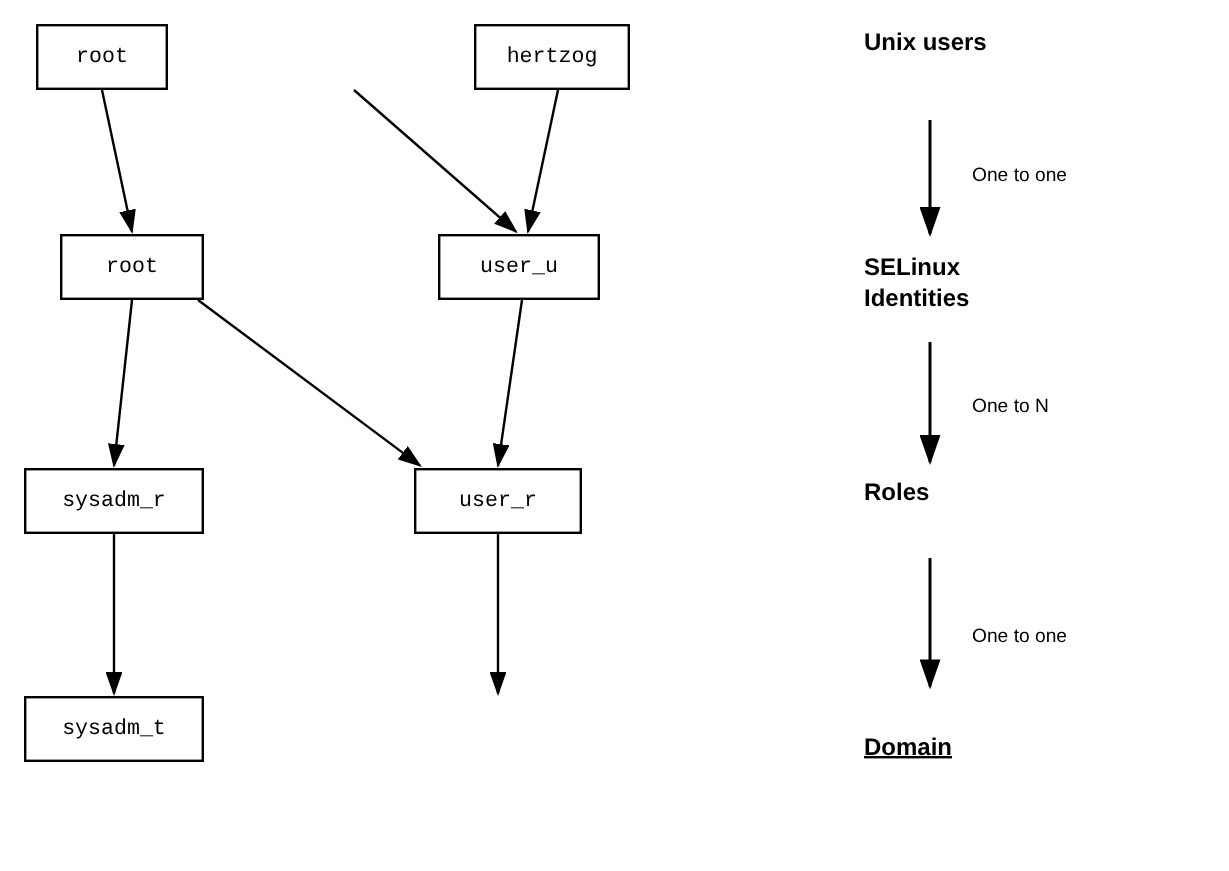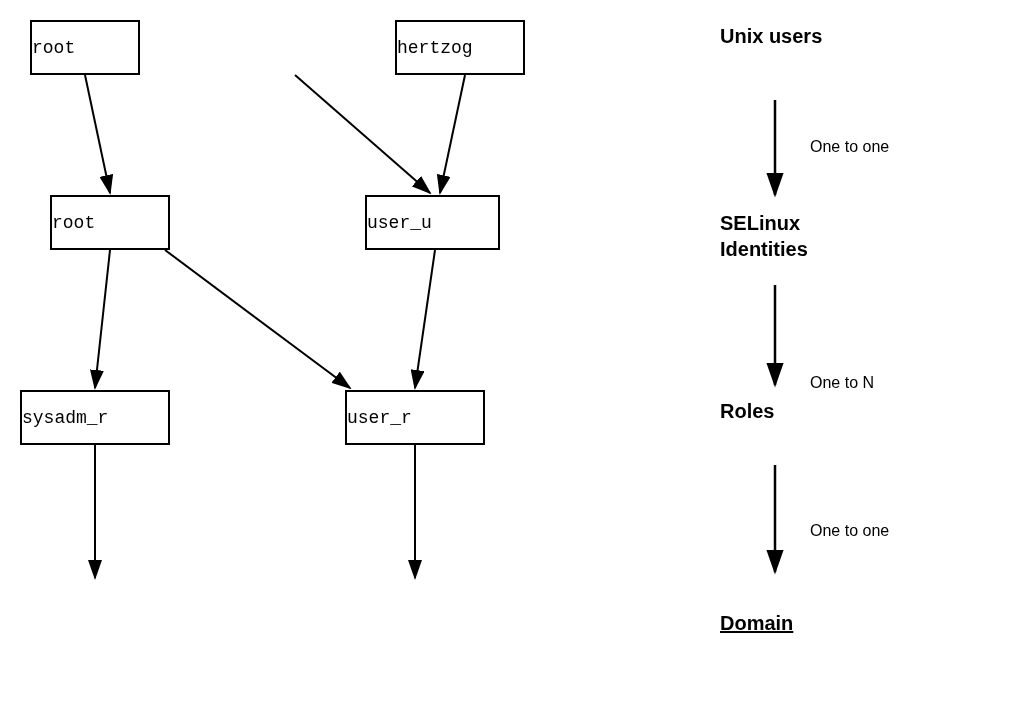--- a/index.html
+++ b/index.html
@@ -18,20 +18,21 @@
       height: 726px;
     }
 
     
     .node-box {
       position: absolute;
       border: 2px solid #000;
       background: #fff;
       display: flex;
       align-items: center;
+      justify-content: center;
       font-size: 18px;
       font-family: 'Courier New', monospace;
     }
 
     
     .legend-label {
       position: absolute;
       font-size: 20px;
       font-weight: bold;
       font-family: Arial, sans-serif;
@@ -107,32 +108,35 @@
   </div>
 
   <div class="node-box" style="left:20px; top:390px; width:150px; height:55px;">
     <span>sysadm_r</span>
   </div>
 
   <div class="node-box" style="left:345px; top:390px; width:140px; height:55px;">
     <span>user_r</span>
   </div>
 
+  <div class="node-box" style="left:20px; top:580px; width:150px; height:55px;">
+    <span>sysadm_t</span>
+  </div>
 
 
   <div class="legend-label" style="left:720px; top:25px;">Unix users</div>
 
   <div class="legend-note" style="left:810px; top:138px;">One to one</div>
 
   <div class="legend-label" style="left:720px; top:210px; line-height: 1.3;">
     <span>SELinux</span><br>
     <span>Identities</span>
   </div>
 
-  <div class="legend-note" style="left:810px; top:330px;margin-top:44px;">One to N</div>
+  <div class="legend-note" style="left:810px; top:330px;">One to N</div>
 
   <div class="legend-label" style="left:720px; top:400px;">Roles</div>
 
   <div class="legend-note" style="left:810px; top:522px;">One to one</div>
 
   <div class="legend-label" style="left:720px; top:612px;text-decoration:underline;">Domain</div>
 
 </div>
 
 </body></html>

